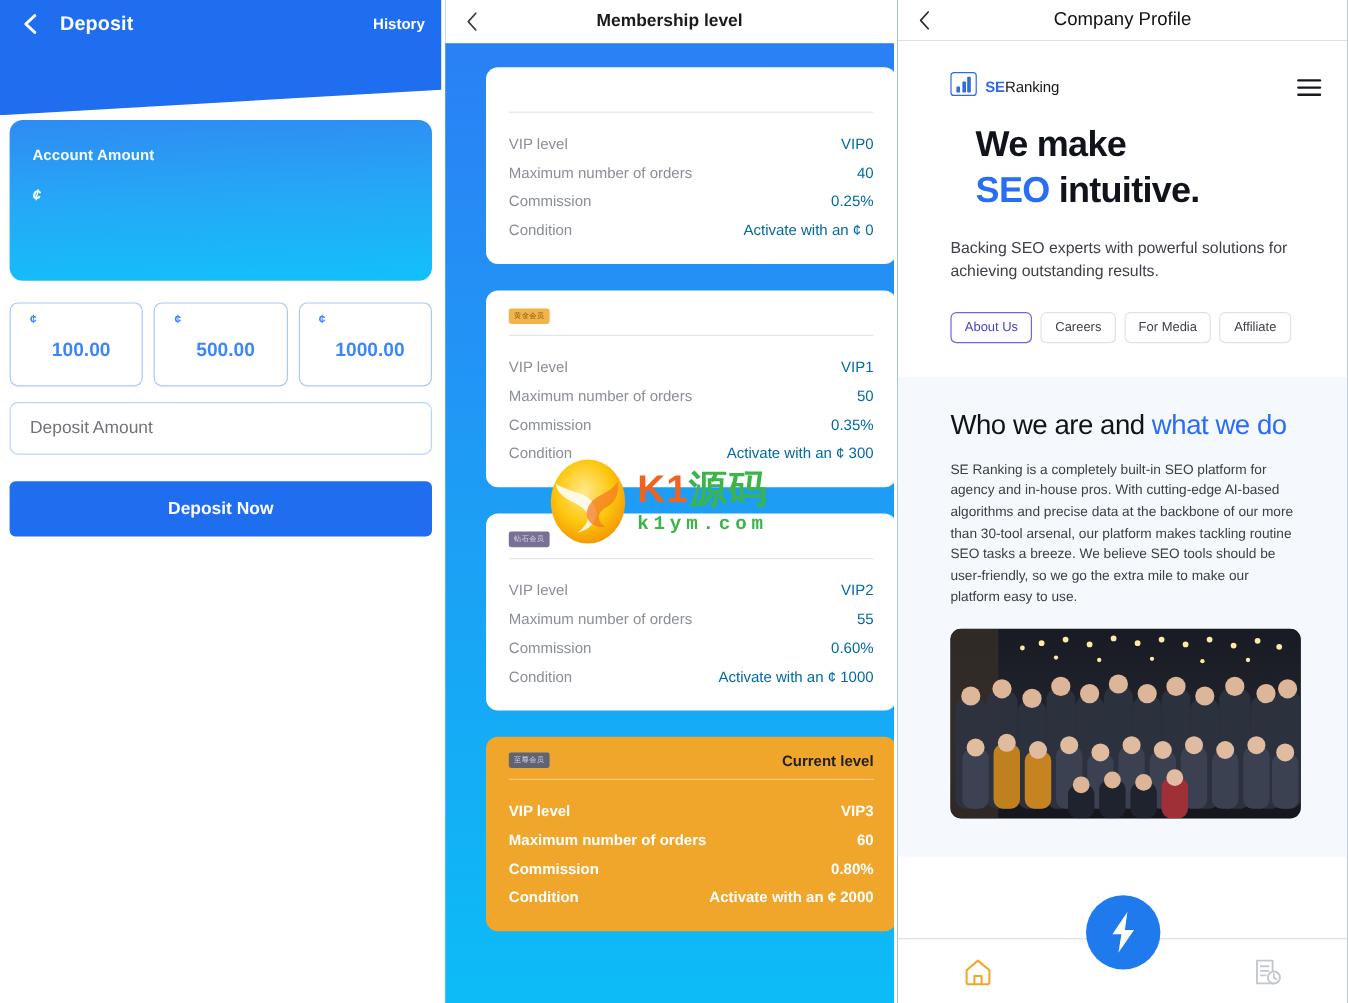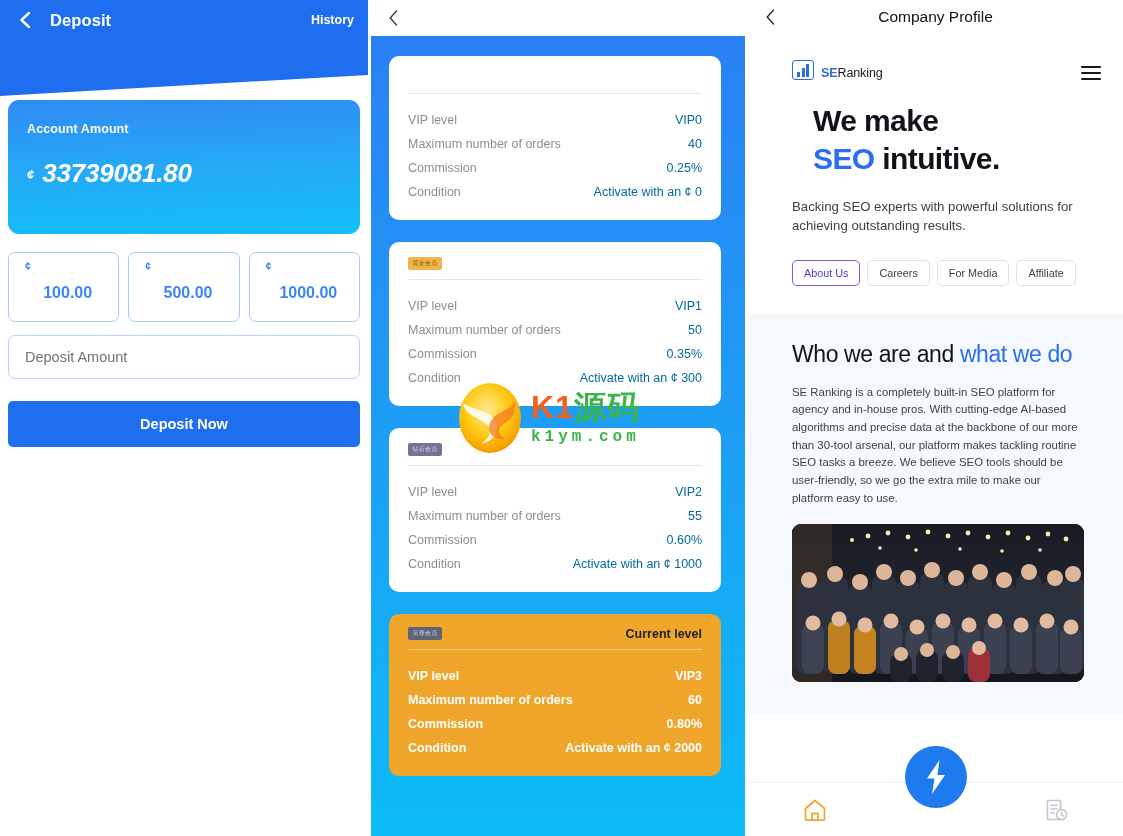--- a/index.html
+++ b/index.html
@@ -185,23 +185,23 @@
     left: 0; right: 0;
     text-align: center;
     color: #1a1a1a;
     font-size: 14.5px;
     font-weight: bold;
     pointer-events: none;
   }
 
   .vip-list {
     position: absolute;
-    left: 0; top: 36px;
+    left: 16px; top: 36px;
     width: 374px;
-    padding: 20px 24px 0 18px;
+    padding: 20px 14px 0 18px;
   }
   .vip-card {
     background: #ffffff;
     border-radius: 10px;
     padding: 14px 19px 16px 19px;
     margin-bottom: 22px;
     position: relative;
   }
   .vip-card.current {
     background: #f0a52b;
@@ -460,21 +460,20 @@
           </svg>
       </div>
       <span class="dep-title">Deposit</span>
       <span class="dep-history">History</span>
     </div>
 
     <div class="acct-card">
       <div class="acct-label">Account Amount</div>
       <div class="acct-value-row">
         <span class="acct-cur">¢</span>
-        <span class="acct-amount">33739081.80</span>
       </div>
     </div>
 
     <div class="quick-row">
       <div class="quick-btn">
         <span class="quick-cur">¢</span>
         <span class="quick-val">100.00</span>
       </div>
       <div class="quick-btn">
         <span class="quick-cur">¢</span>
@@ -492,20 +491,21 @@
   </div>
 
   <div class="panel-member">
 
     <div class="mem-navbar">
       <div class="mem-back">
         <svg width="13" height="18" viewBox="0 0 13 18" fill="none">
             <path d="M9.5 2 L3.2 9 L9.5 16" stroke="#3b3b3b" stroke-width="1.4" stroke-linecap="round" stroke-linejoin="round"></path>
           </svg>
       </div>
+      <span class="mem-title">Membership level</span>
     </div>
 
     <div class="vip-list">
 
       <div class="vip-card">
         <div class="vip-badge-row">
           <span class="vip-badge badge-none"></span>
         </div>
         <div class="vip-divider"></div>
         <div class="vip-row">

